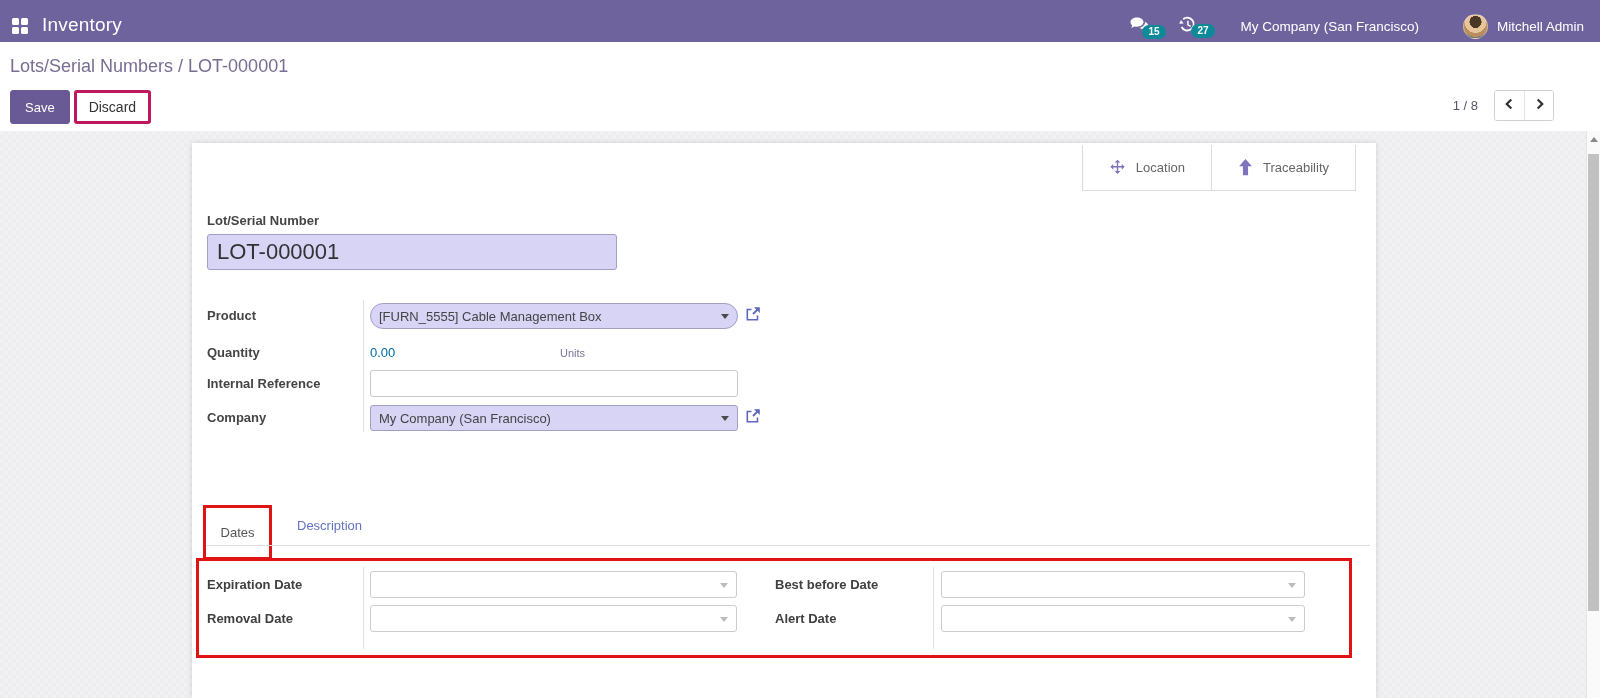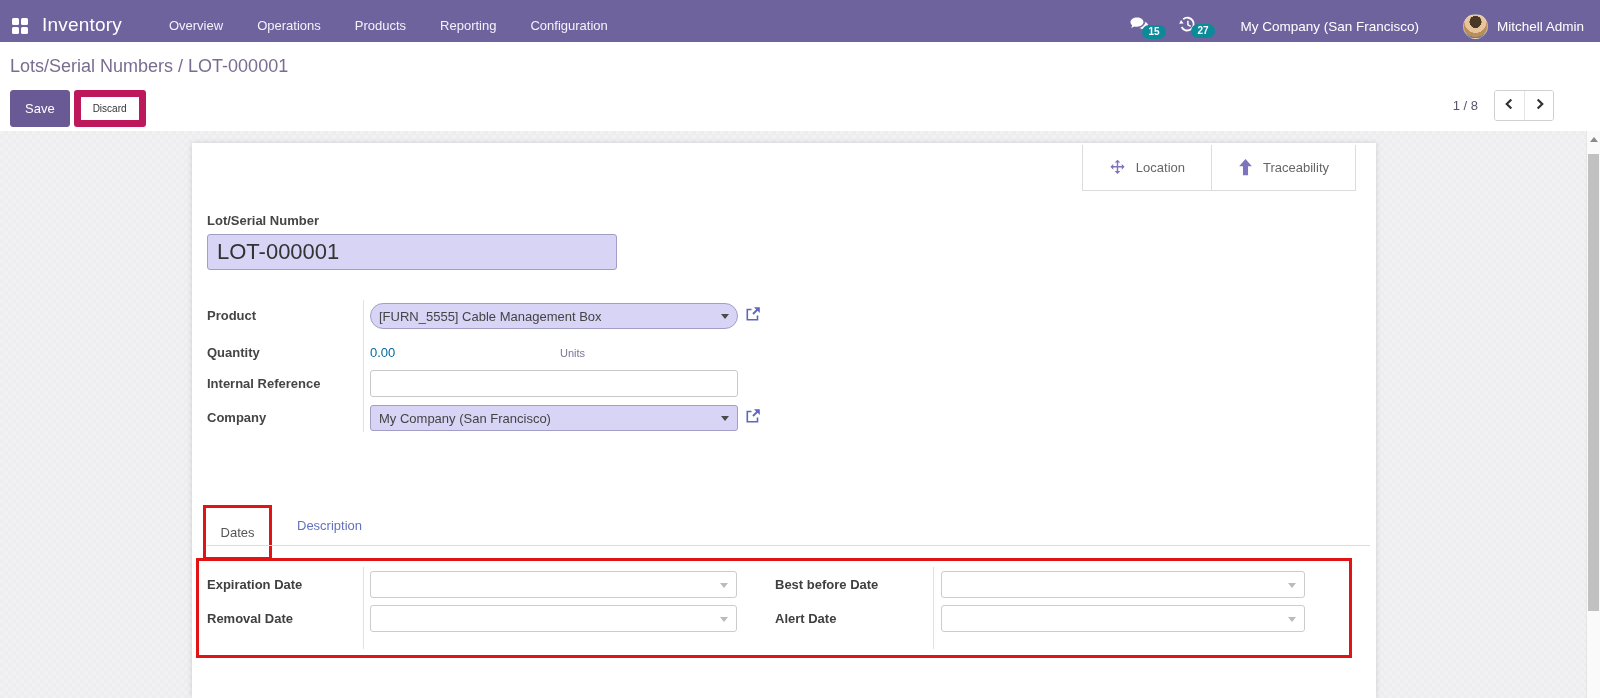--- a/index.html
+++ b/index.html
@@ -24,21 +24,21 @@
   .avatar { width:25px; height:25px; border-radius:50%; margin-right:9px;
             background:radial-gradient(circle at 50% 30%, #4a3826 0 30%, #e8c49a 31% 55%, #b98d5e 56% 75%, #6d7b72 76%);
             border:1px solid rgba(255,255,255,.35); }
 
   
   .control-panel { position:absolute; top:42px; left:0; right:0; height:89px; background:#fff; }
   .breadcrumb { position:absolute; left:10px; top:14px; font-size:18px; color:#7a6d92; }
   .breadcrumb .bc-parent { cursor:pointer; }
   .cp-buttons { position:absolute; left:10px; top:48px; display:flex;justify-content:space-between; }
   .btn-save { background:#695a95; color:#fff; border:1px solid #695a95; border-radius:3px; padding:6px 14px; font-size:13px; font-family:inherit; cursor:pointer; }
-  .btn-discard { background:#fff; color:#333; border:7px solid #be185d; border-radius:3px; padding:6px 12px; font-size:10px; font-family:inherit; margin-left:4px; cursor:pointer; }
+  .btn-discard { background:#fff; color:#333; border:3px solid #be185d; border-radius:3px; padding:6px 12px; font-size:14px; font-family:inherit; margin-left:4px; cursor:pointer; }
   .pager { position:absolute; right:46px; top:48px; display:flex; align-items:center; }
   .pager-value { font-size:13px; color:#55556a; margin-right:16px; }
   .pager-btns { display:flex; border:1px solid #d0d0d0; border-radius:3px; overflow:hidden; }
   .pager-btn { width:29px; height:29px; background:#fff; border:none; display:flex; align-items:center; justify-content:center; cursor:pointer; }
   .pager-btn + .pager-btn { border-left:1px solid #e4e4e4; }
 
   
   .content { position:absolute; top:131px; left:0; right:0; bottom:0;
              background-color:#f1f1f3;
              background-image:conic-gradient(#ededef 25%, transparent 0 50%, #ededef 0 75%, transparent 0);
@@ -98,27 +98,20 @@
     <div class="nav-left">
       <div class="apps-btn">
         <div class="apps-grid">
             <span></span>
             <span></span>
             <span></span>
             <span></span>
           </div>
       </div>
       <div class="app-name">Inventory</div>
-      <nav class="nav-menu">
-        <div class="nav-item">Overview</div>
-        <div class="nav-item">Operations</div>
-        <div class="nav-item">Products</div>
-        <div class="nav-item">Reporting</div>
-        <div class="nav-item">Configuration</div>
-      </nav>
     </div>
     <div class="nav-right">
       <div class="systray-icon">
         <span>
           <svg width="19" height="15" viewBox="0 0 19 15">
               <g fill="#fff">
                 <path d="M7 .5C3.4.5.5 2.6.5 5.2c0 1.2.6 2.2 1.6 3L1.4 11l3-1.6c.8.3 1.7.4 2.6.4 3.6 0 6.5-2.1 6.5-4.7S10.6.5 7 .5z"></path>
                 <path d="M18.5 8.3c0-1.9-1.7-3.5-4-3.9 0 .3.1.5.1.8 0 2.6-2.4 4.8-5.6 5.3.7 1.2 2.3 2 4.1 2 .7 0 1.3-.1 1.9-.3l2.5 1.3-.6-2.3c.9-.7 1.6-1.7 1.6-2.9z" stroke="#6f639e" stroke-width="1"></path>
               </g>
             </svg>

